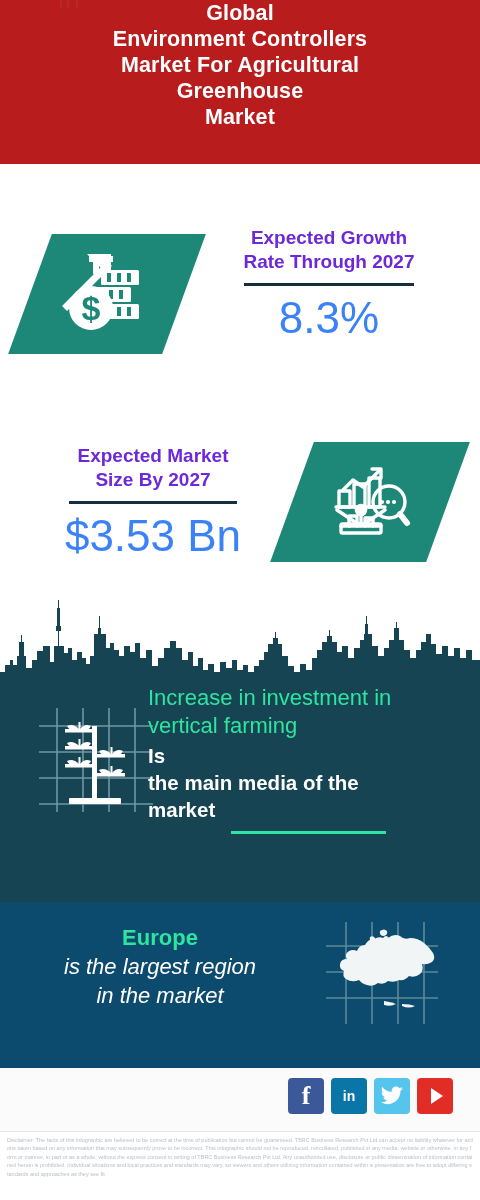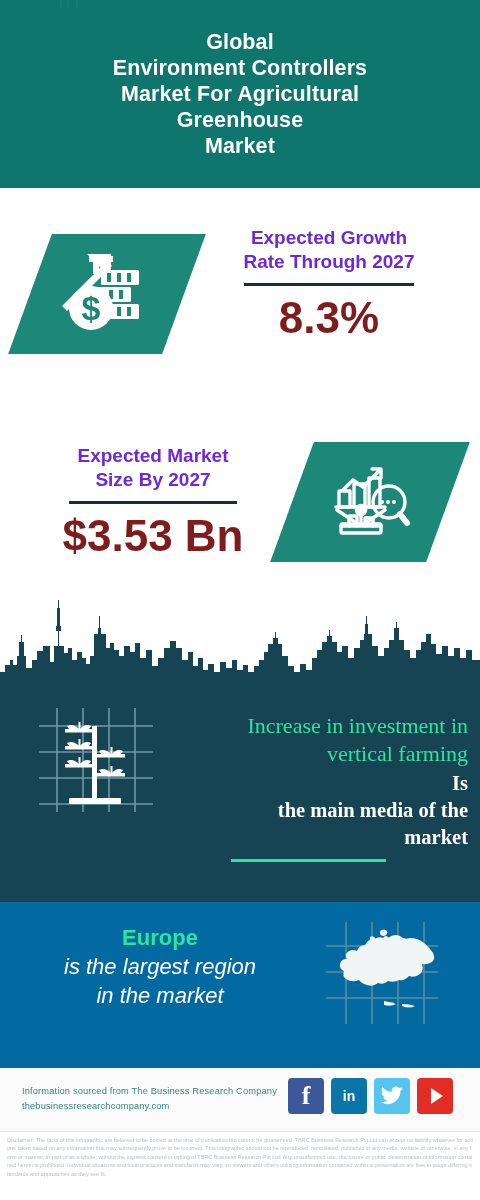--- a/index.html
+++ b/index.html
@@ -5,23 +5,23 @@
   * { margin:0; padding:0; box-sizing:border-box; }
   html,body { background:#ffffff; }
   body {
     width:480px; height:1200px; position:relative; overflow:hidden;
     font-family:"Liberation Sans", sans-serif;
     background:#ffffff;
   }
 
   
   .header {
-    position:absolute; left:0; top:0; width:480px; height:188px;
-    background:#0f766e;
-    display:flex; align-items:center; justify-content:center;
+    position:absolute; left:0; top:0; width:480px; height:164px;
+    background:#b91c1c;
+    display:flex; justify-content:center;
   }
   .header-title {
     color:#ffffff; font-weight:bold; font-size:21.5px; line-height:26px;
     text-align:center; letter-spacing:.1px; white-space:pre-line;
     padding:0 26px;
   }
   .header-ghost {
     position:absolute; left:60px; top:-6px; width:200px; height:14px;
     opacity:.10;
     background:linear-gradient(90deg,#7ea7b4 0 2px,transparent 2px 7px,#7ea7b4 7px 9px,transparent 9px 16px,#7ea7b4 16px 18px,transparent 18px 100%);
@@ -35,42 +35,42 @@
     transform:skewX(-20deg);
   }
   .para-inner { transform:skewX(20deg); width:100%; height:100%; display:flex; align-items:center; justify-content:center; }
   .growth-para { left:30px; top:46px; width:154px; height:120px; }
   .growth-text { position:absolute; left:196px; top:38px; width:266px; text-align:center; }
   .lbl {
     color:#6d28d9; font-weight:bold; font-size:19px; line-height:24px; white-space:pre-line;
   }
   .rule { height:3px; background:#152f3e; margin:9px auto 0; }
   .growth-rule { width:170px; }
-  .bignum { color:#7f1d1d; font-weight:bold; font-size:44px; line-height:52px; margin-top:6px; }
+  .bignum { color:#3b82f6; font-weight:normal; font-size:44px; line-height:52px; margin-top:6px; }
 
   
   .sec-size { position:absolute; left:0; top:420px; width:384px; height:180px; background:#fff; }
   .size-text { position:absolute; left:18px; top:24px; width:270px; text-align:center; }
   .size-rule { width:168px; }
   .size-para { left:292px; top:22px; width:156px; height:120px; }
 
   
   .sec-driver { position:absolute; left:0; top:586px; width:480px; height:316px; }
   .skyline-wrap { position:absolute; left:0; top:0; width:480px; height:110px; overflow:hidden; }
   .driver-body {
     position:absolute; left:0; top:98px; width:480px; height:218px; background:#164453;
   }
   .farm-icon { position:absolute; left:35px; top:702px; width:122px; height:112px; }
-  .driver-text { position:absolute; left:148px; top:712px; width:320px; text-align:right;font-family:Liberation Serif, serif; }
+  .driver-text { position:absolute; left:148px; top:684px; width:320px; text-align:left; }
   .green-line { color:#2fe3a0; font-size:22px; line-height:28px; font-weight:normal; white-space:pre-line; }
   .white-line { color:#ffffff; font-size:20.5px; line-height:27px; font-weight:bold; white-space:pre-line; margin-top:2px; }
   .driver-rule { width:155px; height:3px; background:#2fe3a0; margin:8px auto 0; }
 
   
-  .sec-region { position:absolute; left:0; top:902px; width:480px; height:166px; background:#0369a1; }
+  .sec-region { position:absolute; left:0; top:902px; width:480px; height:166px; background:#0c4a6e; }
   .region-text { position:absolute; left:10px; top:22px; width:300px; text-align:center; }
   .region-head { color:#2fe3a0; font-weight:bold; font-size:22px; line-height:28px; }
   .region-sub { color:#ffffff; font-size:22px; line-height:29px; white-space:pre-line;font-style:italic; }
   .map-icon { position:absolute; left:322px; top:16px; width:120px; height:110px; }
 
   
   .footer { position:absolute; left:0; top:1068px; width:480px; height:64px; background:#fbfbfb; }
   .src-text {
     position:absolute; left:22px; top:16px; width:270px;
     color:#2f8c7a; font-size:9.3px; line-height:15px; white-space:pre-line; letter-spacing:.15px;
@@ -258,22 +258,20 @@
         <path d="M58 13 q4-3 7 0 q1 4 -3 5 q-5 0 -4 -5 Z"></path>
         <path d="M48 19 q3-2 5 1 q0 3 -3 3 q-3 0 -2 -4 Z"></path>
         <path d="M62 83 q7 1 12 3 q-5 3 -12 1 Z"></path>
         <path d="M80 86 q8 0 13 2 q-6 3 -13 0 Z"></path>
       </g>
     </svg>
   </span>
 </div>
 
 <div class="footer">
-  <div class="src-text">Information sourced from The Business Research Company
-thebusinessresearchcompany.com</div>
   <div class="social">
     <a class="sicon s-fb">
       <span>f</span>
     </a>
     <a class="sicon s-li">
       <span>in</span>
     </a>
     <a class="sicon s-tw">
       <svg width="24" height="20" viewBox="0 0 24 20">
         <path fill="#fff" d="M23 2.6c-.8.4-1.7.6-2.6.8 .9-.6 1.6-1.4 2-2.5 -.9.5-1.9.9-2.9 1.1C18.6 1.1 17.4.5 16.1.5c-2.5 0-4.5 2-4.5 4.5 0 .35.04.7.1 1C8 5.8 4.6 4 2.3 1.1 1.9 1.8 1.7 2.6 1.7 3.4c0 1.55.8 2.9 2 3.7 -.7 0-1.4-.2-2-.5v.05c0 2.2 1.55 4 3.6 4.4 -.38.1-.78.16-1.2.16 -.3 0-.57-.03-.85-.08 .58 1.8 2.25 3.1 4.2 3.15 -1.55 1.2-3.5 1.9-5.6 1.9 -.36 0-.72-.02-1.07-.06 2 1.28 4.35 2.02 6.9 2.02 8.25 0 12.77-6.85 12.77-12.78l-.01-.58C21.65 4.3 22.4 3.5 23 2.6z"></path>

